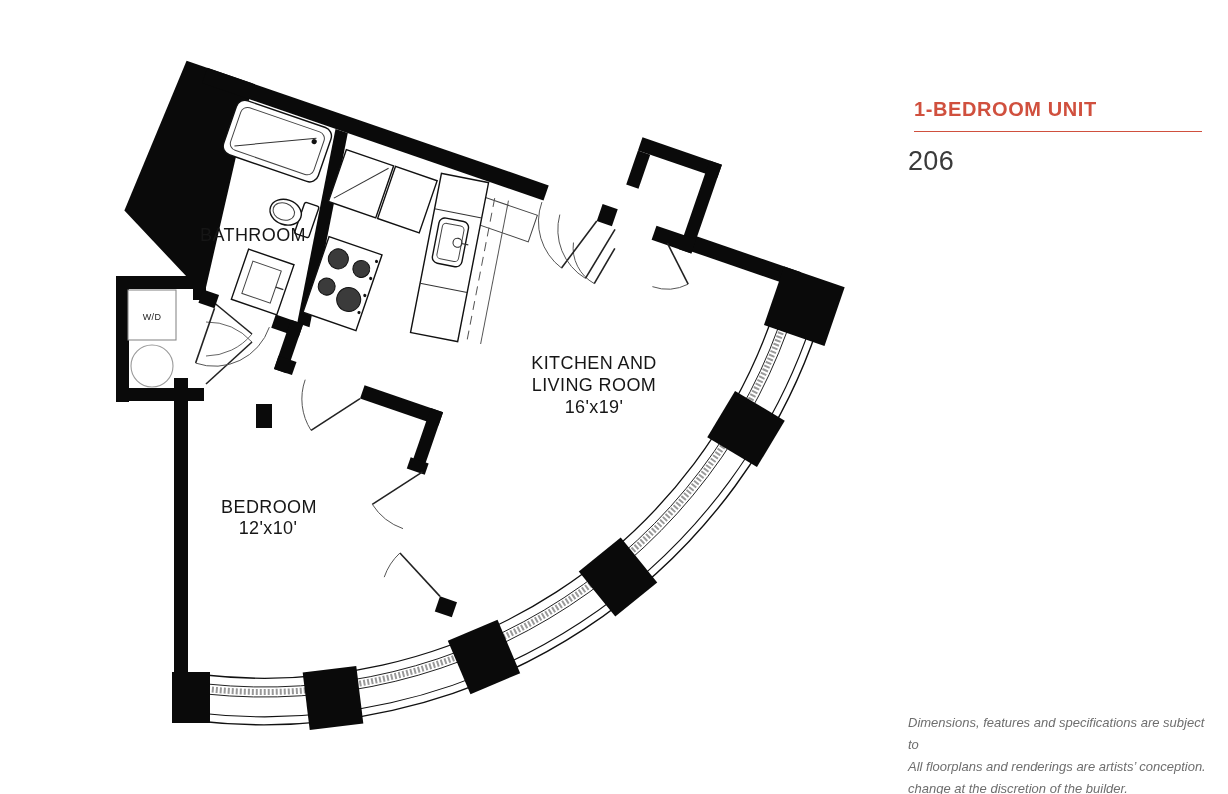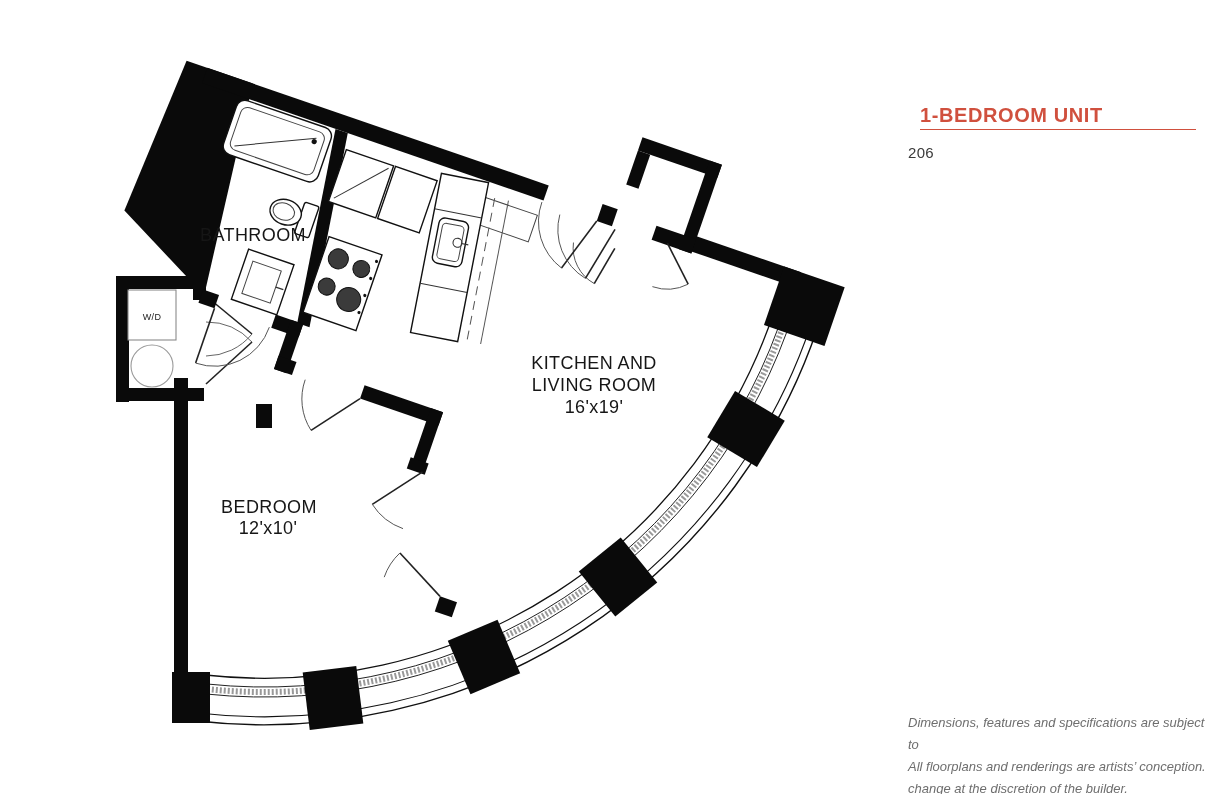--- a/index.html
+++ b/index.html
@@ -4,23 +4,23 @@
 <style>
   html,body{margin:0;padding:0;background:#ffffff;}
   body{width:1228px;height:794px;position:relative;overflow:hidden;
        font-family:"Liberation Sans","DejaVu Sans",sans-serif;}
   #plan-wrap{position:absolute;left:0;top:0;width:1028px;height:794px;}
   svg text{font-family:"Liberation Sans","DejaVu Sans",sans-serif;}
   .room-label{font-size:18px;fill:#161616;letter-spacing:.4px;}
   .tiny-label{font-size:9px;fill:#222;letter-spacing:.3px;}
   #info-panel{position:absolute;left:908px;top:92px;width:300px;}
   #unit-type{font-size:20px;font-weight:bold;letter-spacing:.6px;
-             color:#d0503e;margin:12px;padding:0 0 2px 0;
+             color:#d0503e;margin:6px;padding:0 0 10px 0;
              border-bottom:1.5px solid #d0503e;}
-  #unit-number{font-size:15px;color:#3a3a3a;margin-top:14px;letter-spacing:.3px;}
+  #unit-number{font-size:27px;color:#3a3a3a;margin-top:14px;letter-spacing:.3px;}
   #disclaimer{position:absolute;left:908px;top:712px;width:310px;
               font-style:italic;font-size:13px;line-height:22px;color:#6e6e6e;}
   .wall{fill:#0a0a0a;stroke:none;}
   .fix{fill:#ffffff;stroke:#111;stroke-width:1.4;}
   .fixthin{fill:none;stroke:#444;stroke-width:1;}
   .leaf{stroke:#222;stroke-width:1.6;fill:none;}
   .swing{stroke:#555;stroke-width:.9;fill:none;}
 </style>
 </head>
 <body>

